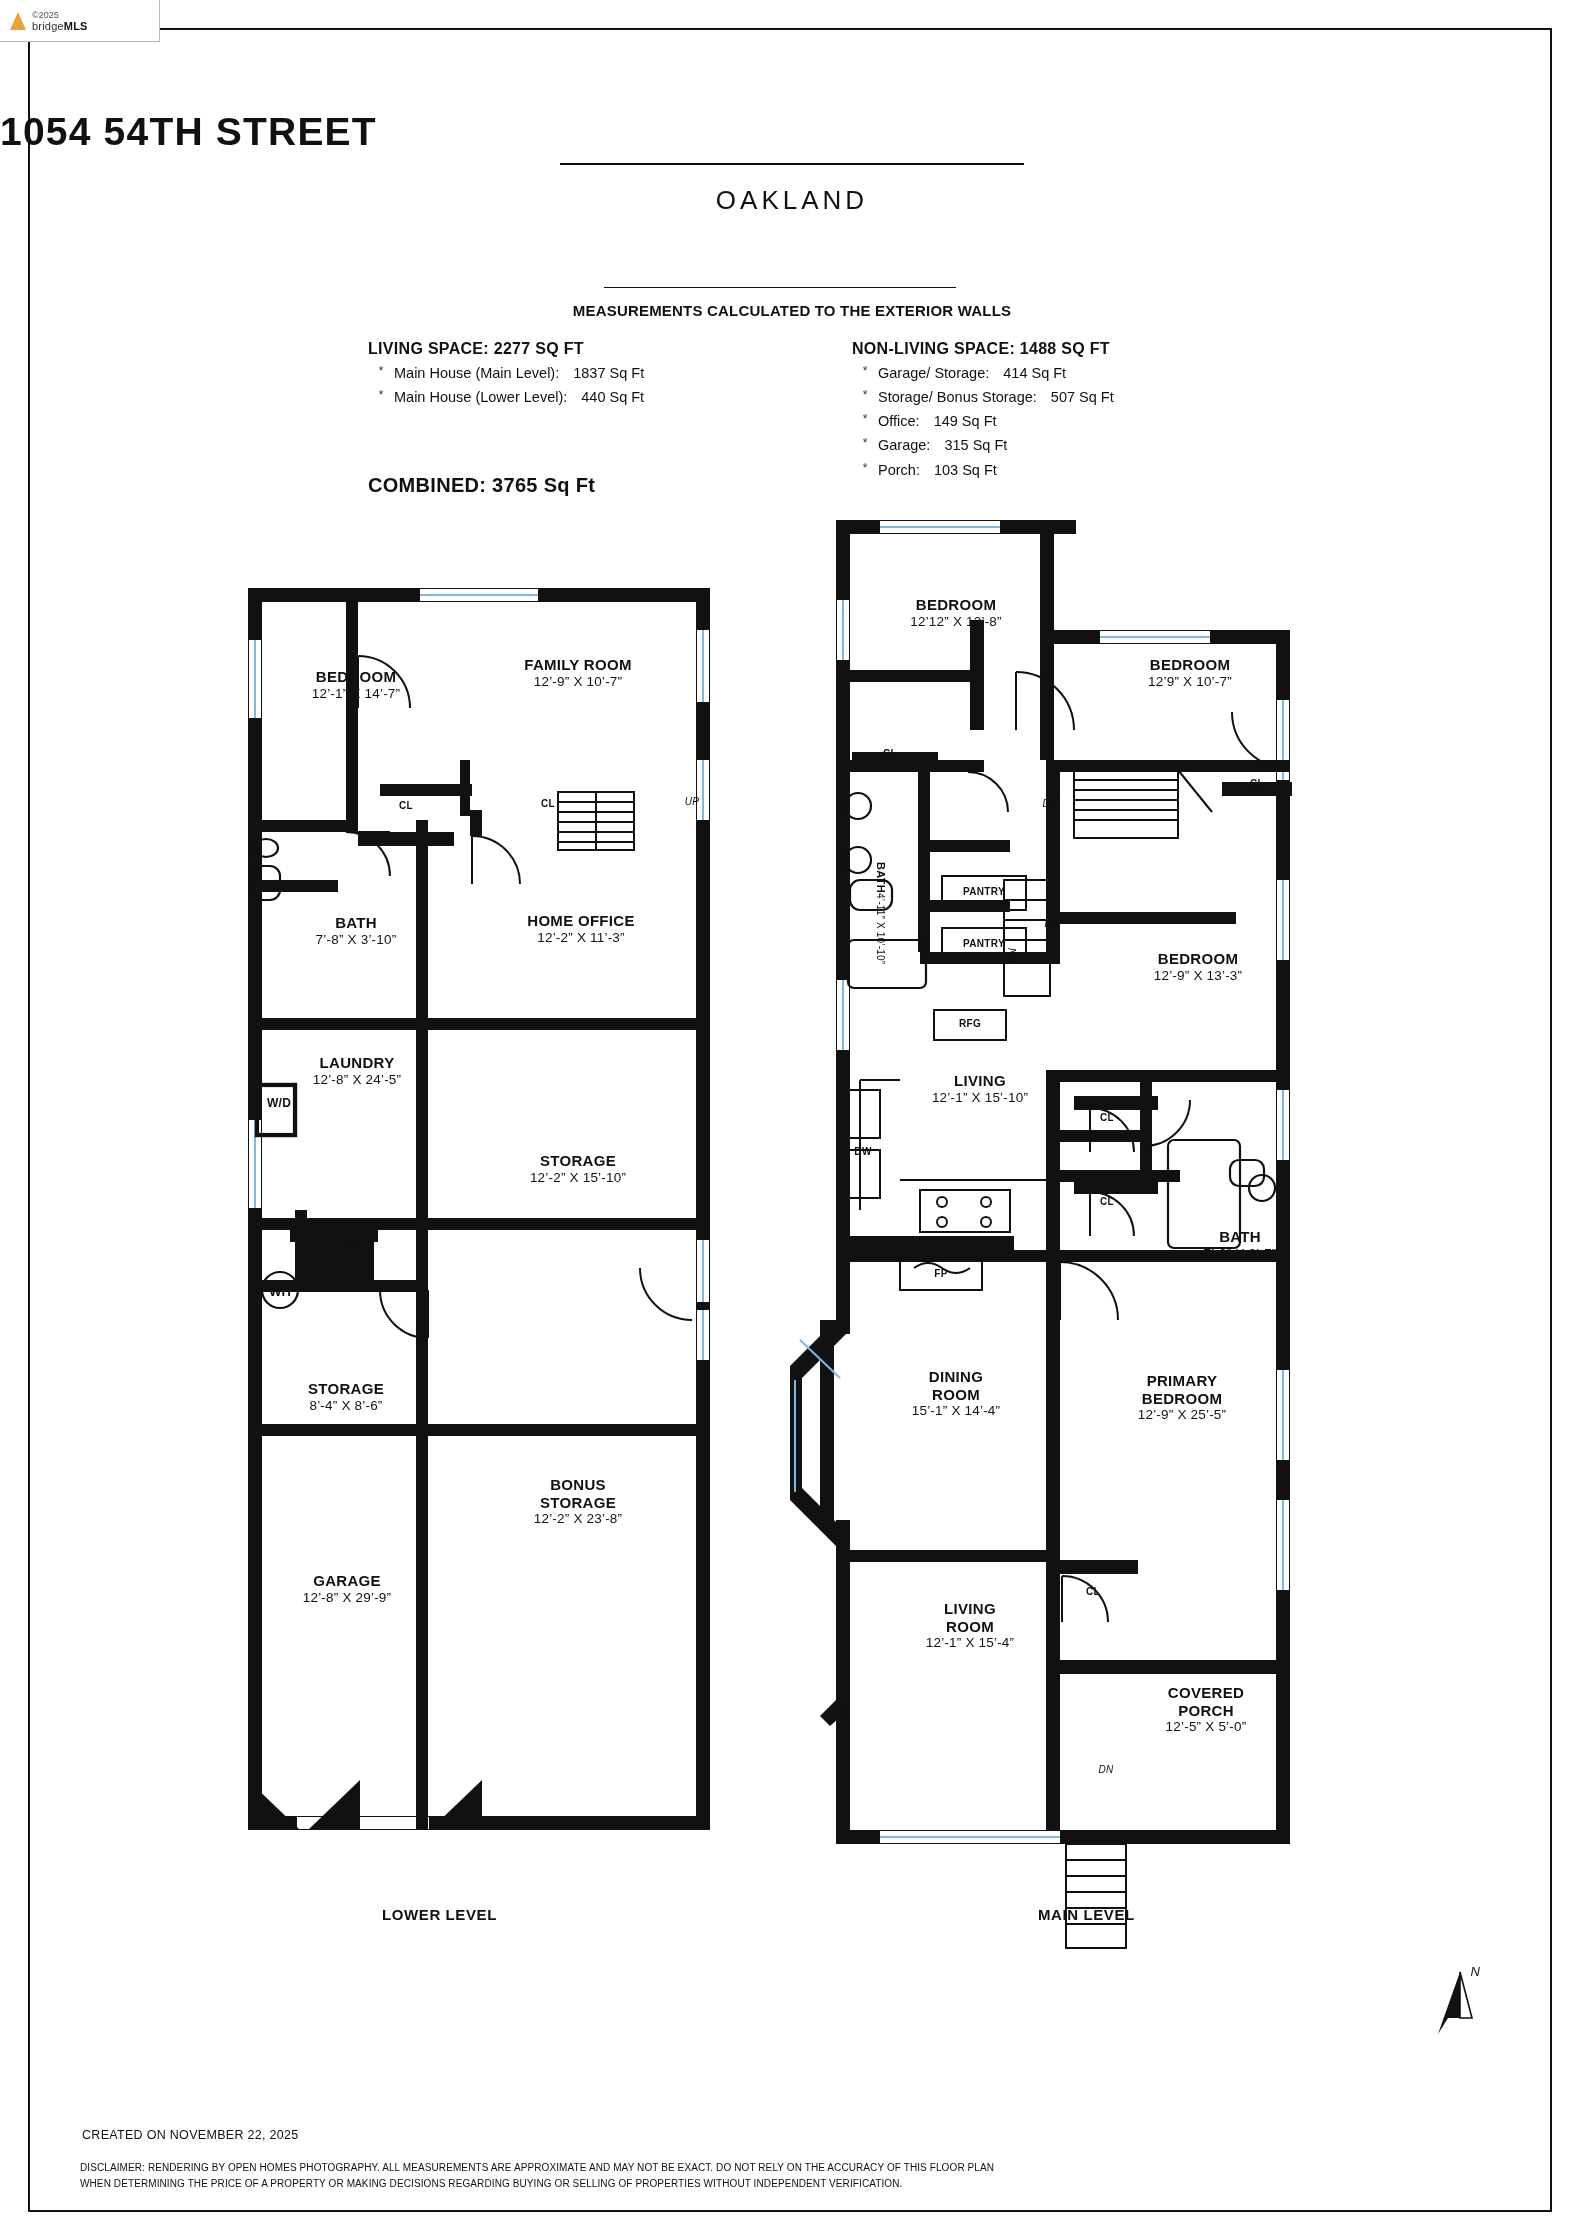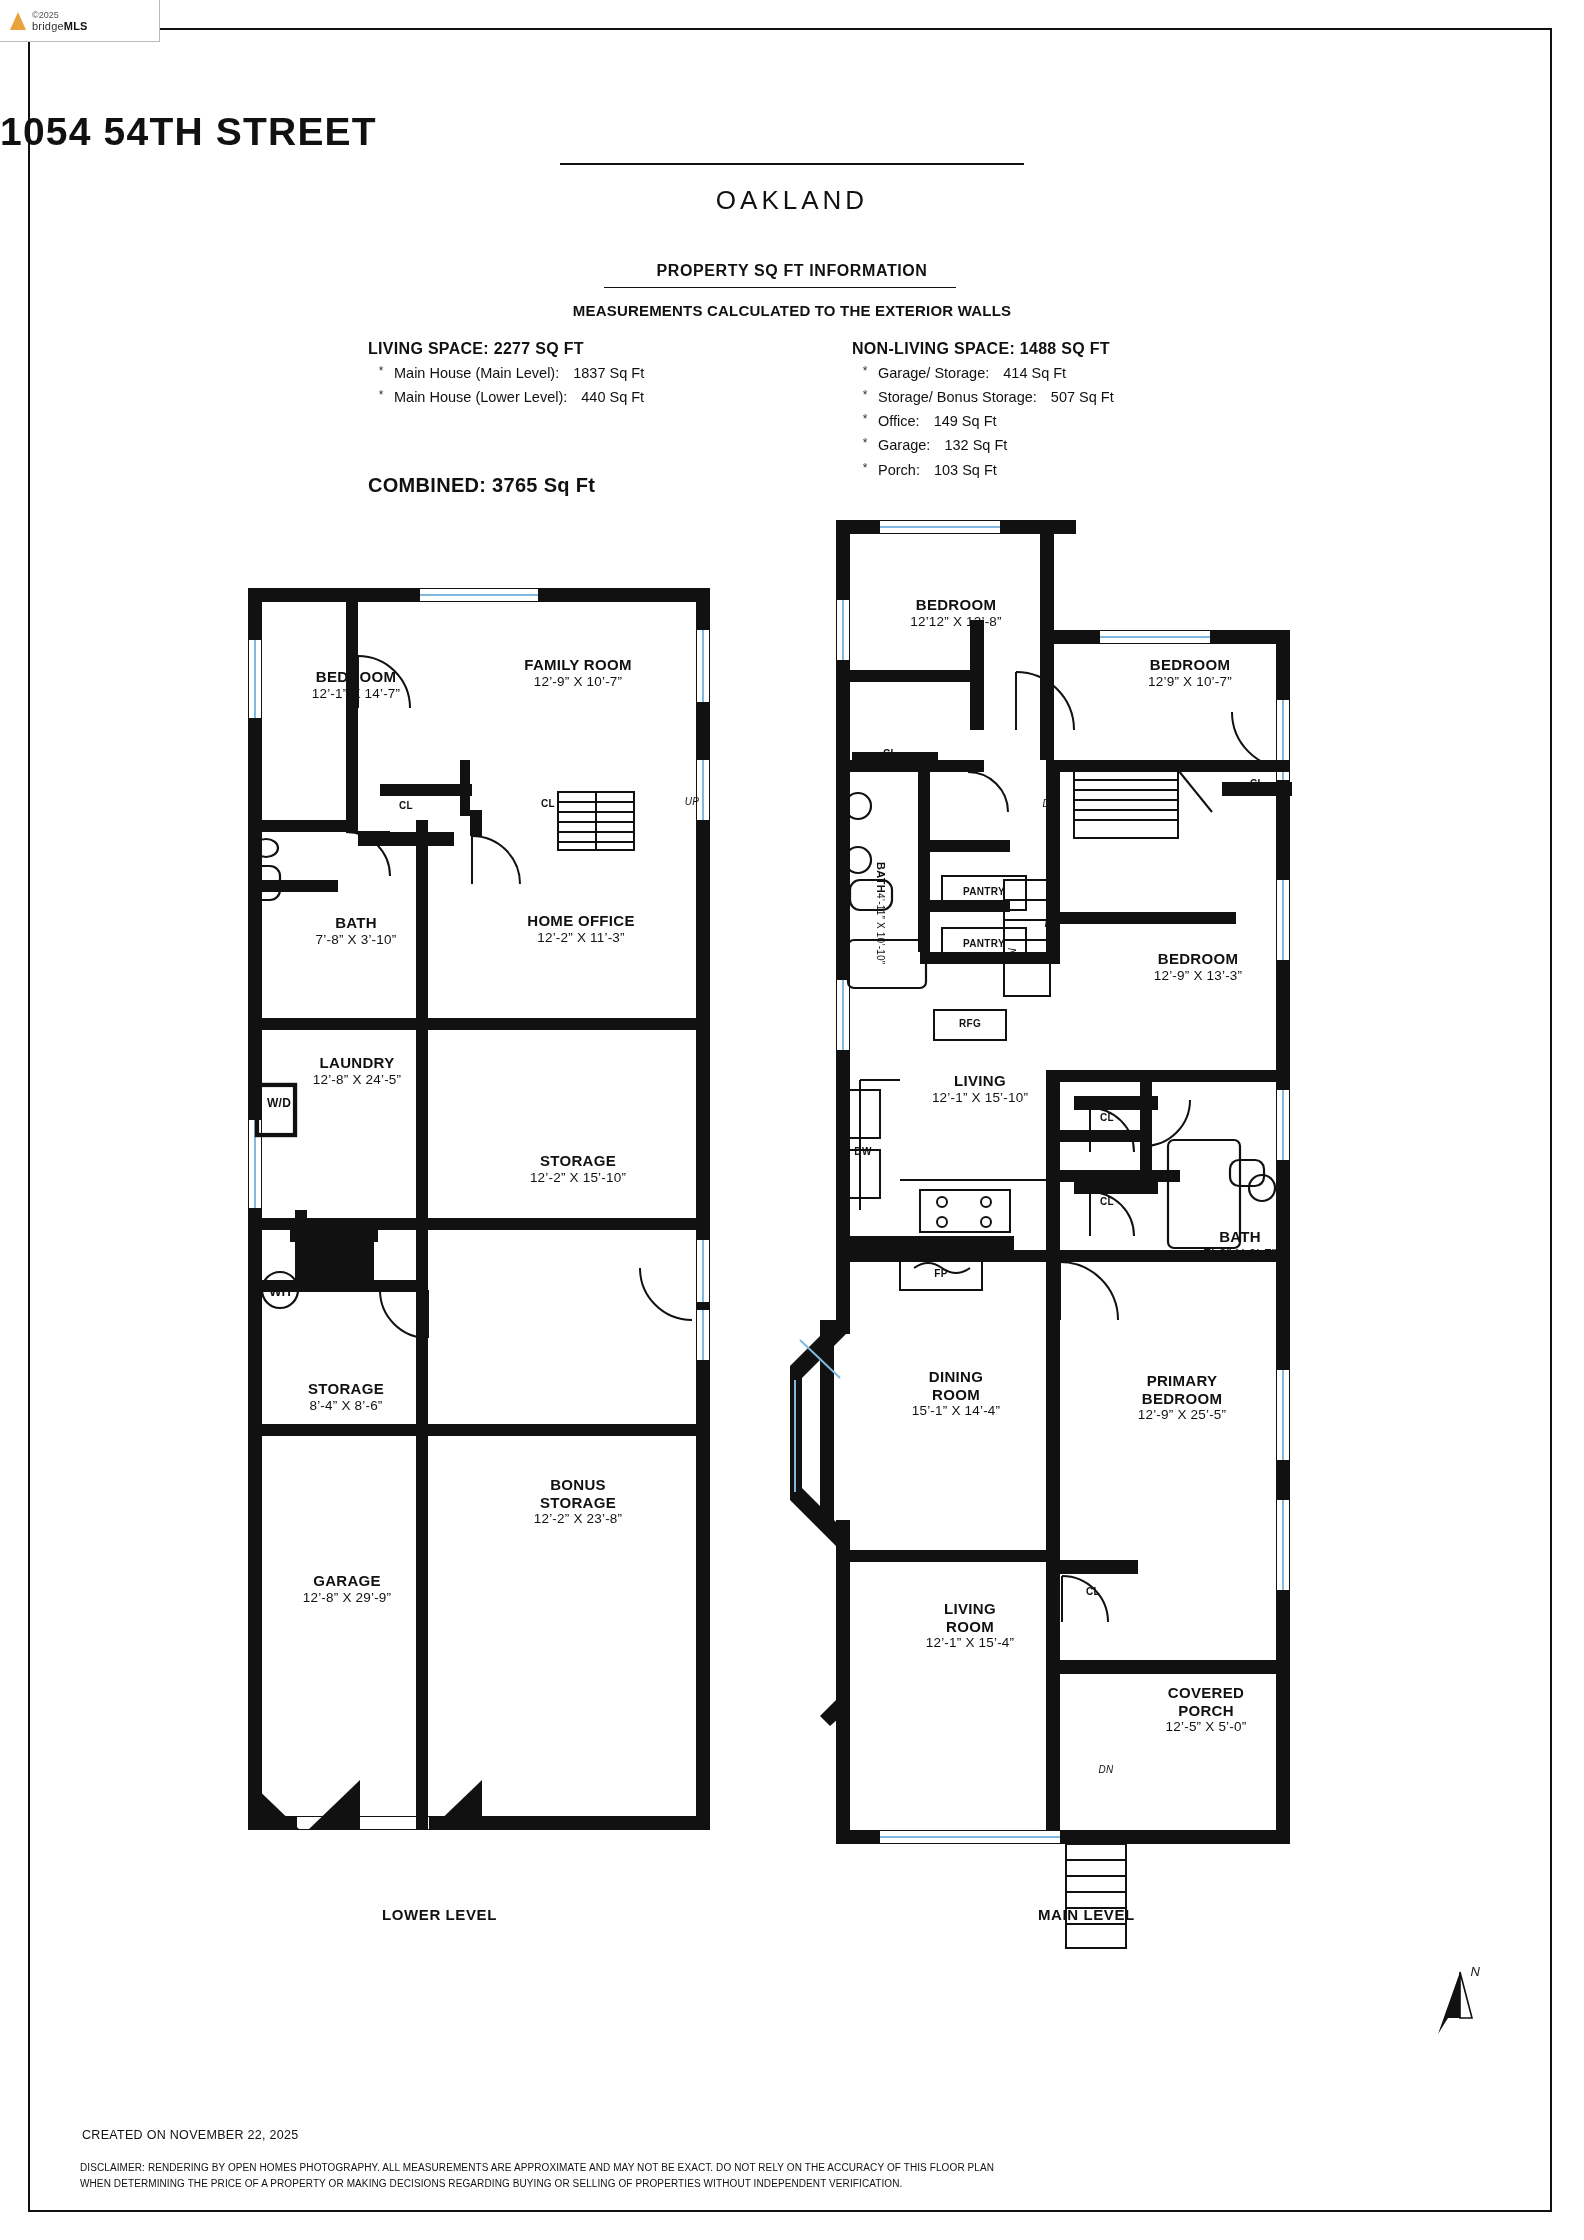--- a/index.html
+++ b/index.html
@@ -61,21 +61,20 @@
     <div>
       <div class="wm-c">©2025</div>
       <div class="wm-text"><span>bridge</span><b>MLS</b></div>
     </div>
   </div>
 
   <div class="title">1054 54TH STREET</div>
   <div class="title-rule"></div>
   <div class="subtitle">OAKLAND</div>
 
-  <div class="sqft-h">PROPERTY SQ FT INFORMATION</div>
   <div class="sqft-h-rule"></div>
   <div class="sqft-sub">MEASUREMENTS CALCULATED TO THE EXTERIOR WALLS</div>
 
   <div class="col-left">
     <div class="col-head">LIVING SPACE: 2277 SQ FT</div>
     <div class="bullet-row">
       <span class="star">*</span>
       <span class="lbl">Main House (Main Level):</span>
       <span style="width:14px"></span>
       <span>1837 Sq Ft</span>
@@ -107,21 +106,21 @@
     <div class="bullet-row">
       <span class="star">*</span>
       <span class="lbl">Office:</span>
       <span style="width:14px"></span>
       <span>149 Sq Ft</span>
     </div>
     <div class="bullet-row">
       <span class="star">*</span>
       <span class="lbl">Garage:</span>
       <span style="width:14px"></span>
-      <span>132 Sq Ft</span>
+      <span>315 Sq Ft</span>
     </div>
     <div class="bullet-row">
       <span class="star">*</span>
       <span class="lbl">Porch:</span>
       <span style="width:14px"></span>
       <span>103 Sq Ft</span>
     </div>
   </div>
 
   <svg class="plan" width="1584" height="2240" viewBox="0 0 1584 2240">

